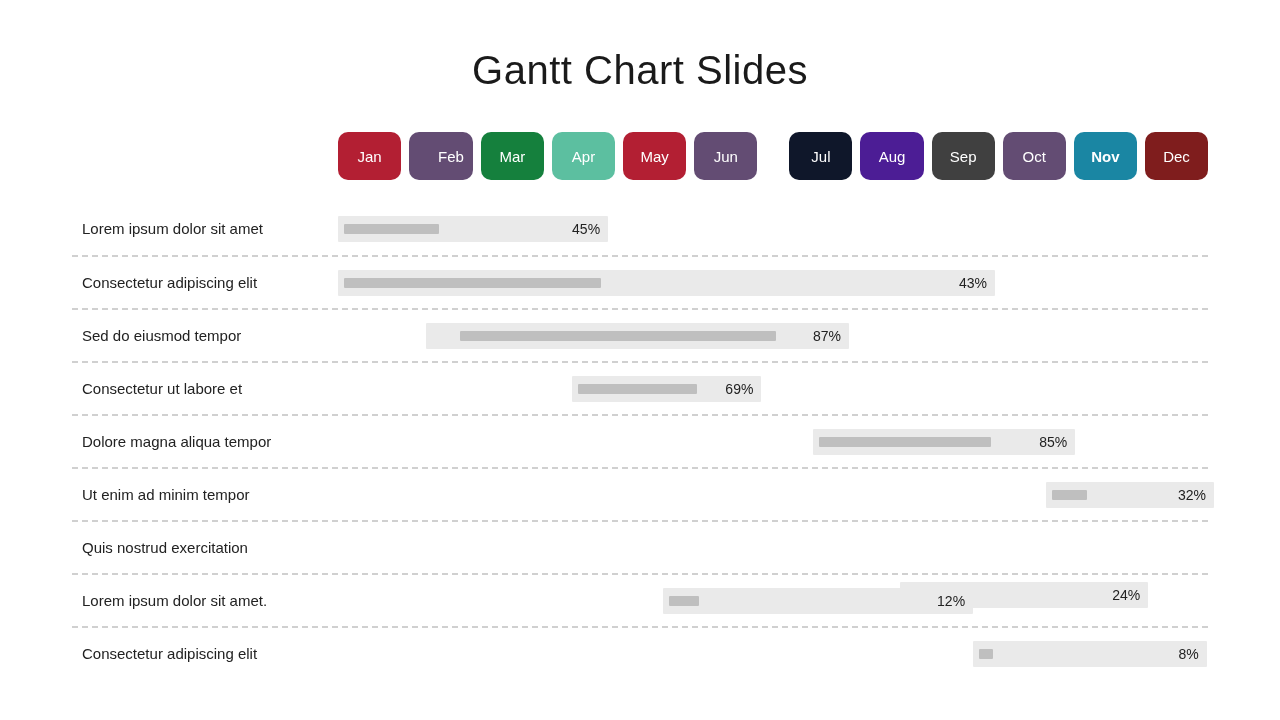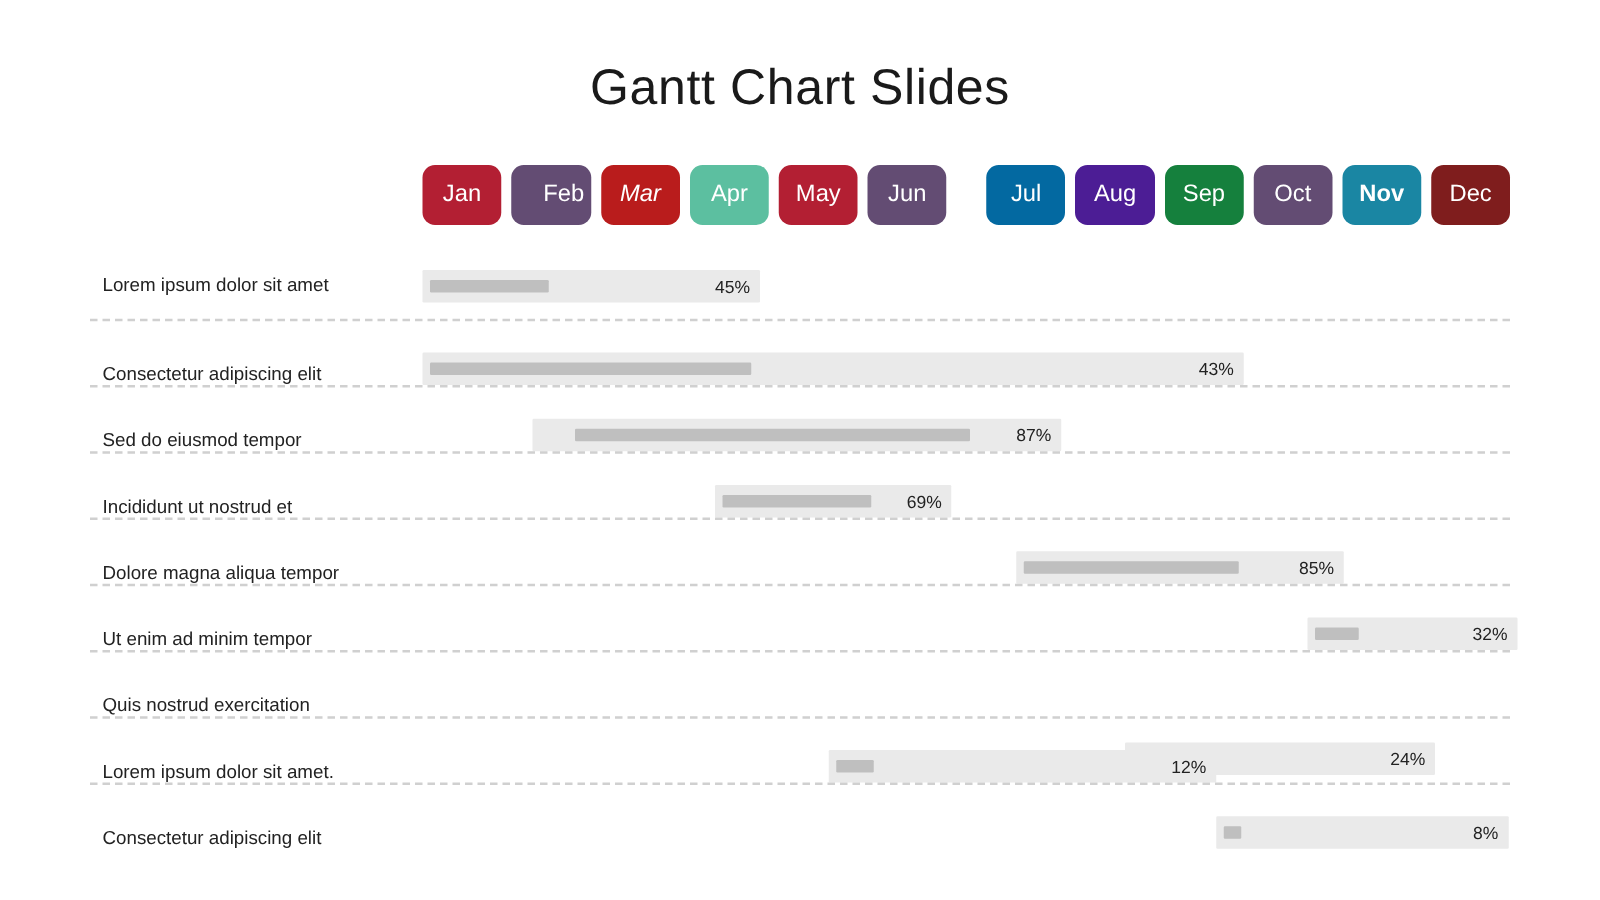--- a/index.html
+++ b/index.html
@@ -1,47 +1,47 @@
 <!DOCTYPE html>
 <html><head>
 <meta charset="utf-8">
 <style>
   * { box-sizing: border-box; margin: 0; padding: 0; }
   html, body { width: 1280px; height: 720px; background: #fff; font-family: "Segoe UI", Arial, sans-serif; color: #222; }
   .slide { width: 1280px; height: 720px; position: relative; }
   .title { position: absolute; top: 48px; left: 0; width: 100%; text-align: center; font-size: 40px; font-weight: 400; letter-spacing: 0.5px; color: #1a1a1a; }
   .chart-area { position: absolute; top: 132px; left: 72px; width: 1136px; }
   .months { display: flex; margin-left: 266px; gap: 8px; margin-bottom: 22px; }
-  .month { width: 65px; height: 48px; border-radius: 10px; display: flex; align-items: center; justify-content: center; color: #fff; font-size: 19px; font-weight: 500; }
+  .month { width: 65px; height: 48px; border-radius: 10px; display: flex; align-items: center; justify-content: center; color: #fff; font-size: 15px; font-weight: 500; }
   .rows { }
   .row { height: 53px; display: flex; align-items: center; position: relative; }
-  .row + .row { border-top: 2px dashed #d0d0d0; align-items: flex-end; }
+  .row + .row { border-top: 2px dashed #d0d0d0; }
   .row-label { width: 266px; font-size: 15px; color: #222; padding-left: 10px; white-space: nowrap; }
   .row-track { position: relative; flex: 0 0 870px; height: 26px; }
   .bar-outer { position: absolute; top: 0; height: 26px; background: #eaeaea; border-radius: 1px; display: flex; align-items: center; }
   .bar-inner { height: 10px; background: #bfbfbf; margin-left: 6px; border-radius: 1px; }
   .bar-pct { position: absolute; right: 8px; top: 0; line-height: 26px; font-size: 14px; color: #222; }
 </style>
 </head>
 <body>
 
 <div class="slide">
   <div class="title">Gantt Chart Slides</div>
 
   <div class="chart-area">
     <div class="months">
         <div class="month" style="background: rgb(179, 31, 51);">Jan</div>
         <div class="month" style="background: rgb(99, 76, 115); padding-left: 20px;">Feb</div>
-        <div class="month" style="background: #b91c1c; font-style: italic;">Mar</div>
+        <div class="month" style="background: #15803d;">Mar</div>
         <div class="month" style="background: rgb(92, 191, 160);">Apr</div>
         <div class="month" style="background: rgb(179, 31, 51);">May</div>
         <div class="month" style="background: rgb(99, 76, 115);">Jun</div>
-        <div class="month" style="background: #0369a1; margin-left: 24px;">Jul</div>
+        <div class="month" style="background: #0f172a; margin-left: 24px;">Jul</div>
         <div class="month" style="background: #4c1d95;">Aug</div>
-        <div class="month" style="background: #15803d;">Sep</div>
+        <div class="month" style="background: #404040;">Sep</div>
         <div class="month" style="background: rgb(99, 76, 115);">Oct</div>
         <div class="month" style="background: rgb(26, 134, 163); font-weight: bold;">Nov</div>
         <div class="month" style="background: #7f1d1d;">Dec</div>
       </div>
     <div class="rows">
         <div class="row">
           <div class="row-label">Lorem ipsum dolor sit amet</div>
           <div class="row-track">
             <div class="bar-outer" style="left: 0px; width: 270.1px;">
               <div class="bar-inner" style="width: 94.545px;"></div>
@@ -61,21 +61,21 @@
         <div class="row">
           <div class="row-label">Sed do eiusmod tempor</div>
           <div class="row-track">
             <div class="bar-outer" style="left: 87.6px; width: 423.4px; padding-left: 28px;">
               <div class="bar-inner" style="width: 316.158px;"></div>
               <div class="bar-pct">87%</div>
             </div>
           </div>
         </div>
         <div class="row">
-          <div class="row-label">Incididunt ut nostrud et</div>
+          <div class="row-label">Consectetur ut labore et</div>
           <div class="row-track">
             <div class="bar-outer" style="left: 233.6px; width: 189.8px;">
               <div class="bar-inner" style="width: 119.416px;"></div>
               <div class="bar-pct">69%</div>
             </div>
           </div>
         </div>
         <div class="row">
           <div class="row-label">Dolore magna aliqua tempor</div>
           <div class="row-track">

